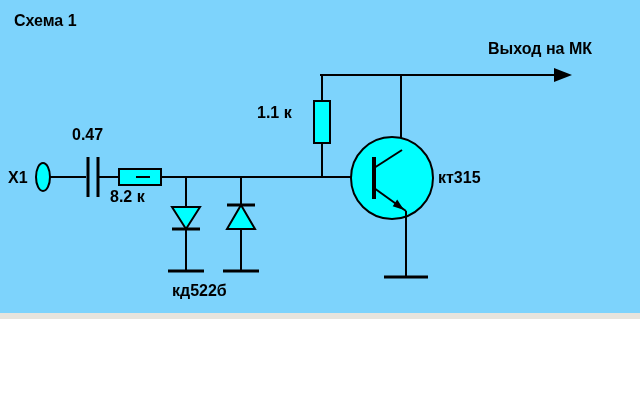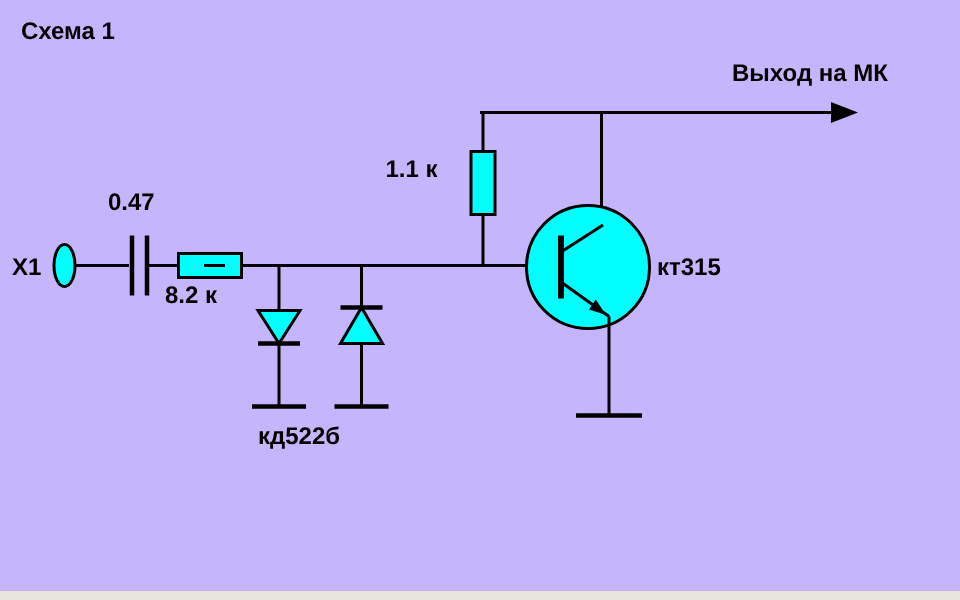--- a/index.html
+++ b/index.html
@@ -2,22 +2,22 @@
 <html><head>
 <meta charset="utf-8">
 <style>
   html, body { margin: 0; padding: 0; }
   body {
     width: 640px; height: 400px; overflow: hidden;
     font-family: "Liberation Sans", sans-serif;
   }
   #canvas {
     position: relative;
-    width: 640px; height: 400px;
-    background: #c4b5fd;
+    width: 640px; height: 319px;
+    background: #7dd3fc;
   }
   svg { display: block; }
   .wire  { stroke: #000000; stroke-width: 2; fill: none; }
   .thick { stroke: #000000; stroke-width: 3; fill: none; }
   .bar   { stroke: #000000; stroke-width: 4; fill: none; }
   .comp  { fill: #00FFFF; stroke: #000000; stroke-width: 2; }
   .solid { fill: #000000; stroke: none; }
   text {
     font-family: "Liberation Sans", sans-serif;
     font-weight: bold;

